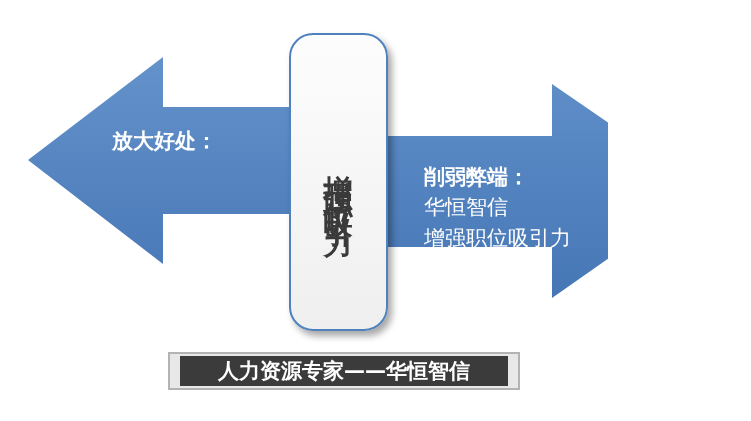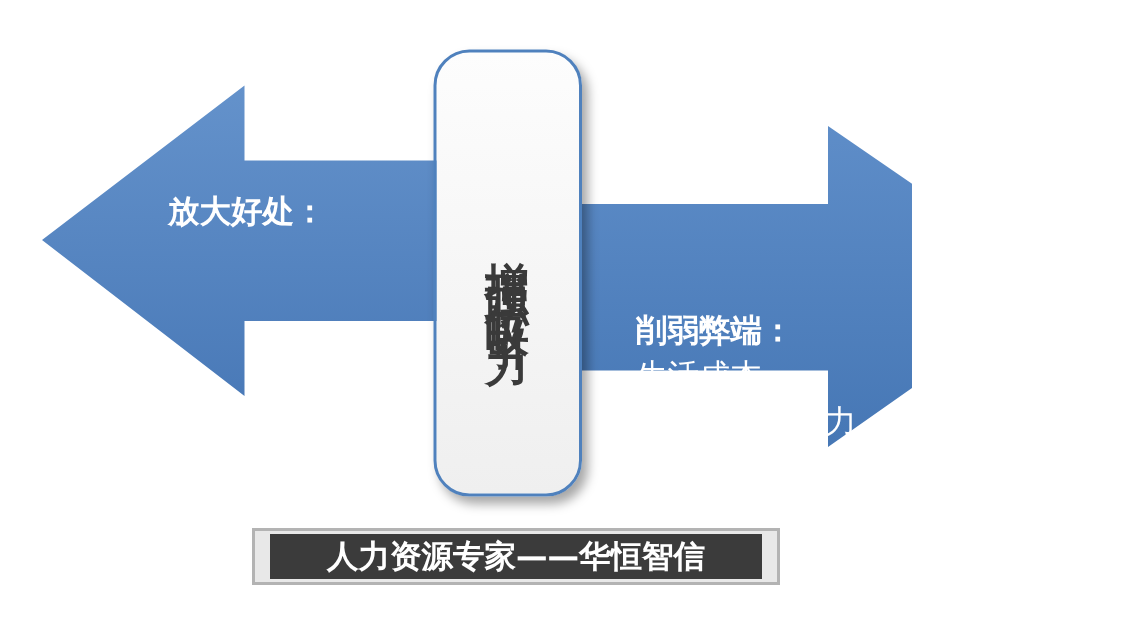--- a/index.html
+++ b/index.html
@@ -31,21 +31,20 @@
   .arrow-label .label-title {
     font-weight: bold;
   }
   .arrow-label-left {
     left: 112px;
     top: 126px;
   }
   .arrow-label-right {
     left: 424px;
     top: 162px;
-    margin-top: 43px;
   }
   .center-box {
     position: absolute;
     left: 289px;
     top: 33px;
     width: 99px;
     height: 298px;
     background: linear-gradient(180deg, #fdfdfd 0%, #efefef 100%);
     border: 2px solid #4f81bd;
     border-radius: 24px;
@@ -113,21 +112,21 @@
 
     <polygon points="706,190 552,84 552,136 293,136 293,247 552,247 552,298" fill="url(#arrowGradR)"></polygon>
   </svg>
 
   <div class="arrow-label arrow-label-left">
     <div class="label-title">放大好处：</div>
   </div>
 
   <div class="arrow-label arrow-label-right">
     <div class="label-title">削弱弊端：</div>
-    <div class="label-line">生活成本</div>
+    <div class="label-line">华恒智信</div>
     <div class="label-line">增强职位吸引力</div>
   </div>
 
   <div class="center-box">
     <div class="vertical-text">增强职位吸引力</div>
   </div>
 
   <div class="footer-frame">
     <div class="footer-inner">人力资源专家——华恒智信</div>
   </div>

